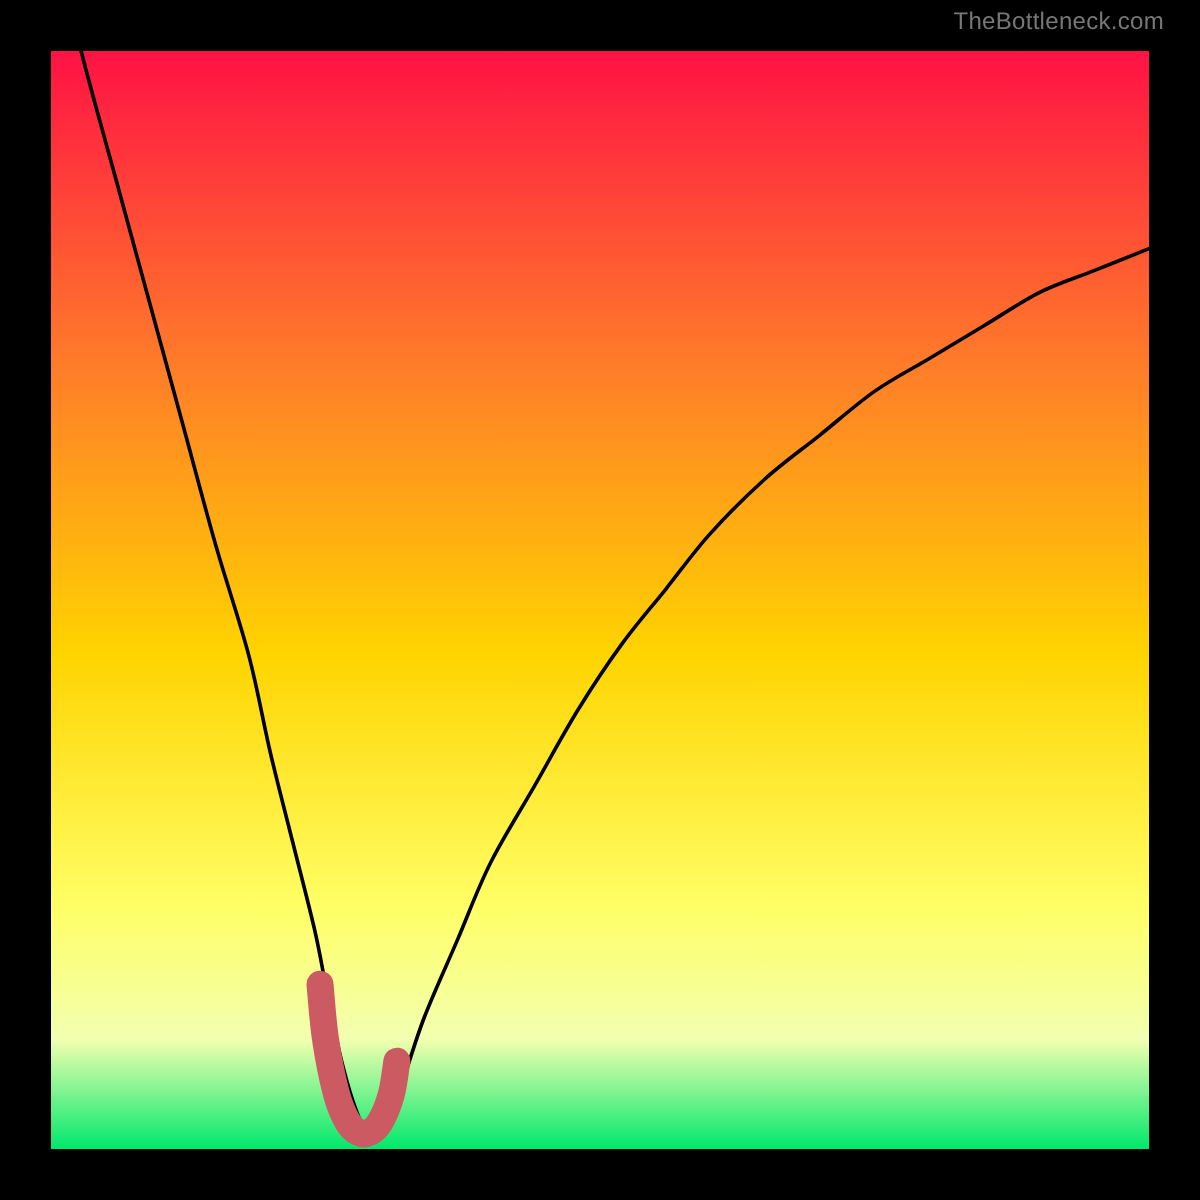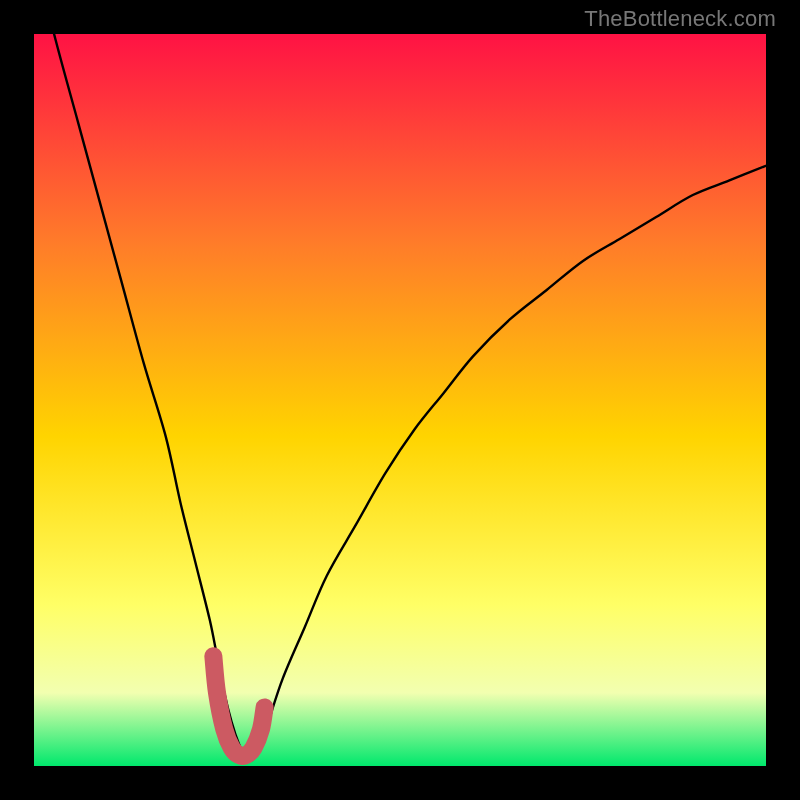--- a/index.html
+++ b/index.html
@@ -25,21 +25,21 @@
     top: 34px;
     width: 732px;
     height: 732px;
     overflow: hidden;
   }
   .watermark {
     position: absolute;
     top: 6px;
     right: 24px;
     color: #777;
-    font-size: 22px;
+    font-size: 16px;
     letter-spacing: 0.2px;
     font-weight: 400;
     user-select: none;
   }
   svg {
     display: block;
   }
 </style>
 </head>
 <body>

